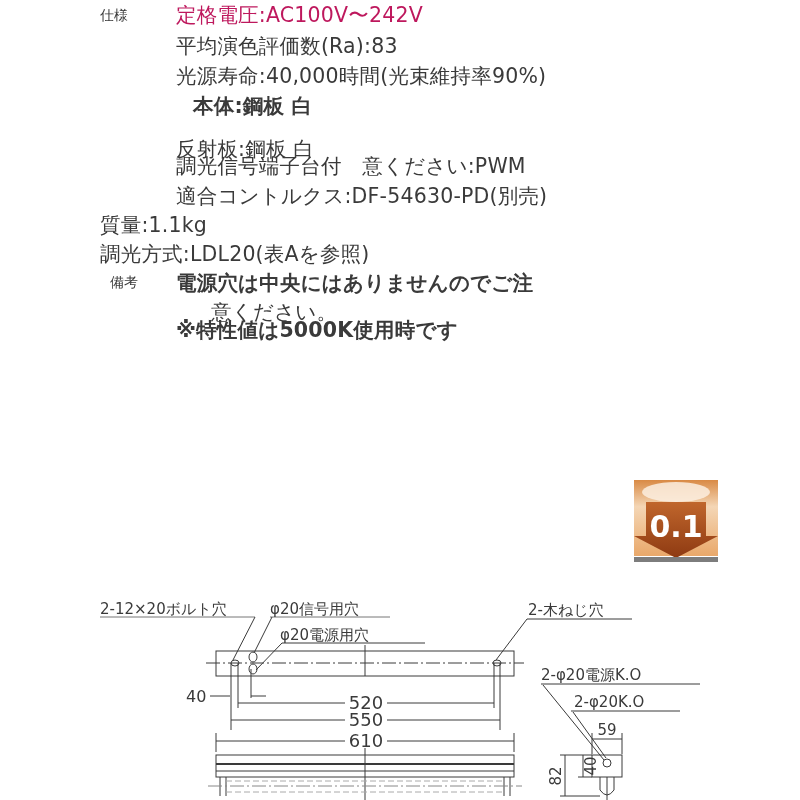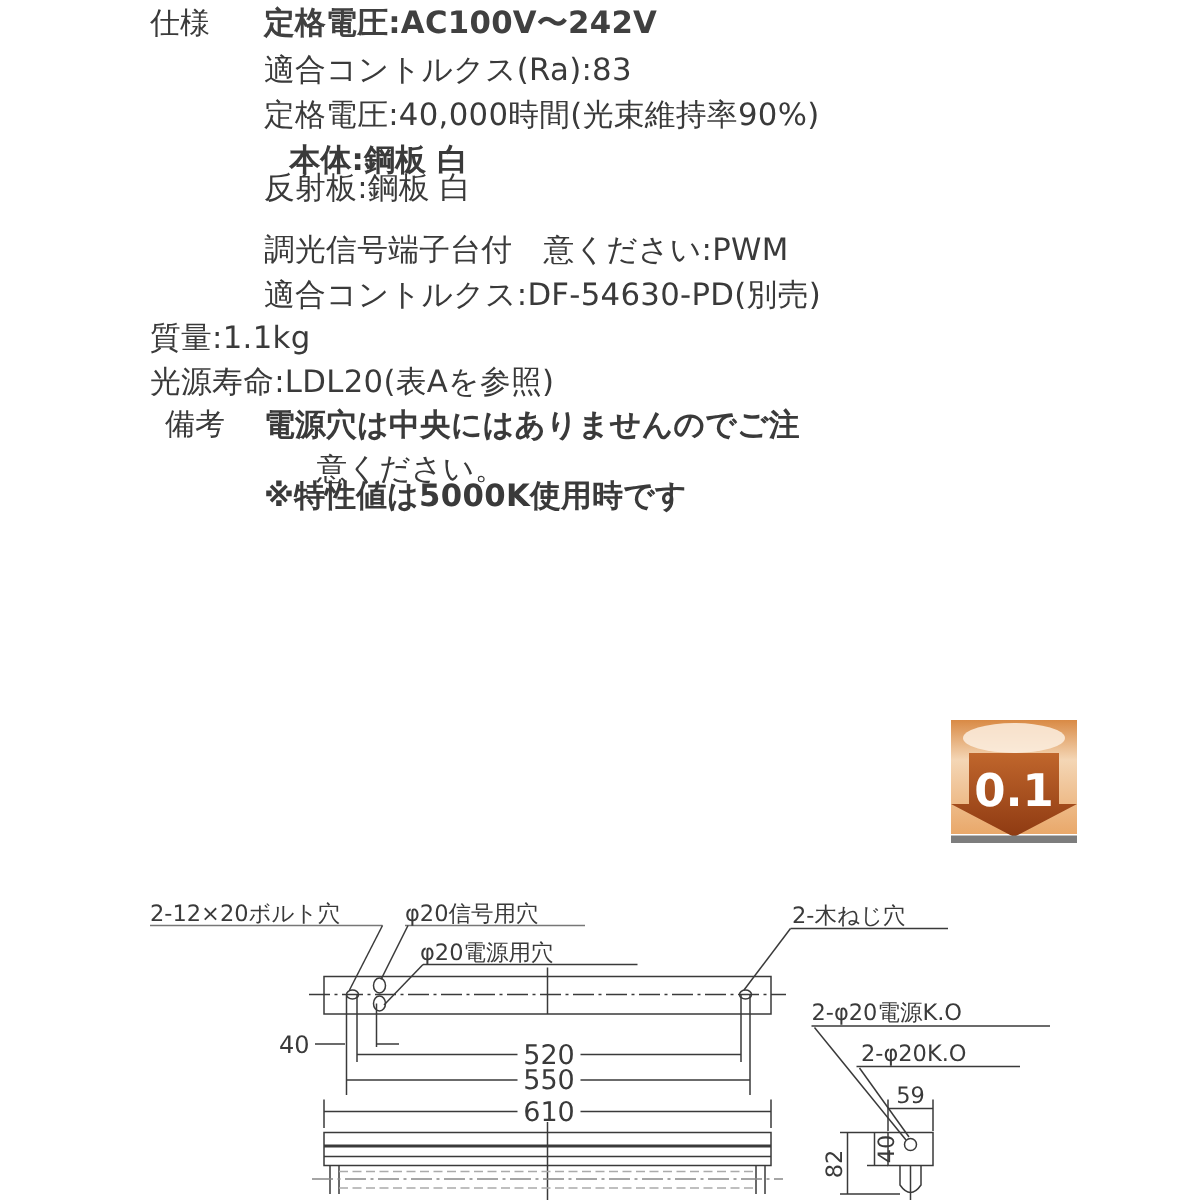--- a/index.html
+++ b/index.html
@@ -1,38 +1,38 @@
 <!DOCTYPE html>
 <html><head>
 <meta charset="utf-8">
 <style>
   html, body { margin:0; padding:0; background:#ffffff; }
   body { width:800px; height:800px; position:relative; overflow:hidden;
          font-family:"DejaVu Sans","Liberation Sans",sans-serif; color:#3a3a3a; }
   .row { position:absolute; white-space:nowrap; font-size:20.5px; line-height:26px; letter-spacing:0.2px; }
-  .lbl { position:absolute; white-space:nowrap; font-size:20px; line-height:26px; }
-  .accent { color:#404040;font-weight:bold; }
+  .lbl { position:absolute; white-space:nowrap; font-size:14px; line-height:26px; }
+  .accent { color:#be185d; }
   .badge { position:absolute; left:634px; top:480px; width:68px; height:83px; }
   .drawing { position:absolute; left:0; top:580px; width:800px; height:220px; }
   .dtext { font-family:"DejaVu Sans","Liberation Sans",sans-serif; fill:#3a3a3a; }
 </style>
 </head>
 <body>
 
 <div class="lbl" style="left:100px;top:2px;">仕様</div>
 <div class="row accent" style="left:176px;top:2px;">定格電圧:AC100V〜242V</div>
-<div class="row" style="left:176px;top:33px;">適合コントルクス(Ra):83</div>
-<div class="row" style="left:176px;top:63px;">定格電圧:40,000時間(光束維持率90%)</div>
+<div class="row" style="left:176px;top:33px;">平均演色評価数(Ra):83</div>
+<div class="row" style="left:176px;top:63px;">光源寿命:40,000時間(光束維持率90%)</div>
 <div class="row" style="left:193px;top:93px;font-weight:bold;">本体:鋼板 白</div>
-<div class="row" style="left:176px;top:112px;">反射板:鋼板 白</div>
+<div class="row" style="left:176px;top:136px;">反射板:鋼板 白</div>
 <div class="row" style="left:176px;top:153px;">調光信号端子台付　意ください:PWM</div>
 <div class="row" style="left:176px;top:183px;">適合コントルクス:DF-54630-PD(別売)</div>
 
 <div class="row" style="left:100px;top:212px;">質量:1.1kg</div>
-<div class="row" style="left:100px;top:241px;">光源寿命:LDL20(表Aを参照)</div>
+<div class="row" style="left:100px;top:241px;">調光方式:LDL20(表Aを参照)</div>
 
 <div class="lbl" style="left:110px;top:270px;font-family:Liberation Serif, serif;">備考</div>
 <div class="row" style="left:176px;top:270px;font-weight:bold;">電源穴は中央にはありませんのでご注</div>
 <div class="row" style="left:176px;top:299px;margin-left:35px;">意ください。</div>
 <div class="row" style="left:176px;top:317px;font-weight:bold;">※特性値は5000K使用時です</div>
 
 <div class="badge">
   <svg width="84" height="83" viewBox="0 0 84 83">
     <defs>
       <linearGradient id="bg" x1="0" y1="0" x2="0" y2="1">

